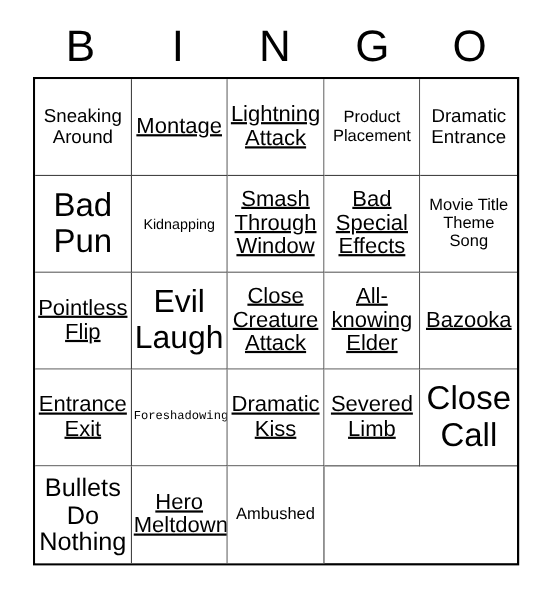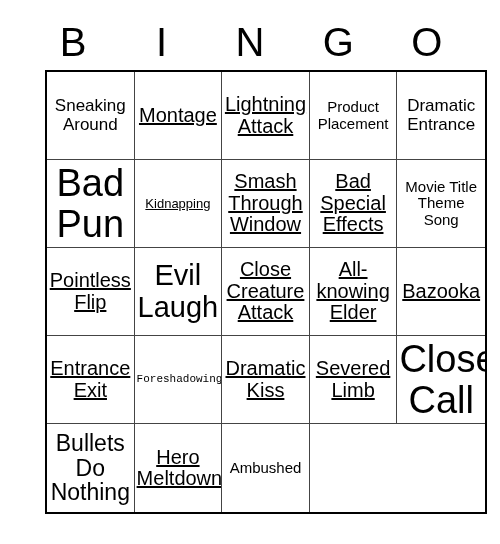--- a/index.html
+++ b/index.html
@@ -40,21 +40,21 @@
     font-size: 40px;
     font-weight: 400;
     line-height: 1;
     letter-spacing: 0;
     color: #000000;
   }
 
   
   #grid {
     position: absolute;
-    left: 45px;
+    left: 30px;
     top: 70px;
     width: 442px;
     height: 444px;
     border: 2px solid #000000;
     box-sizing: border-box;
     display: grid;
     grid-template-columns: repeat(5, 1fr);
     grid-template-rows: repeat(5, 1fr);
     background: #ffffff;
   }
@@ -75,27 +75,27 @@
 
   .cell-text {
     display: block;
     width: 100%;
     line-height: 1.07;
     word-break: normal;
     hyphens: none;
   }
 
   
-  .fs-xxl .cell-text { font-size: 38px; }
+  .fs-xxl .cell-text { font-size: 30px; }
   .fs-xl  .cell-text { font-size: 29px; }
   .fs-l   .cell-text { font-size: 23px; }
   .fs-m   .cell-text { font-size: 20px; text-decoration: underline; }
   .fs-s   .cell-text { font-size: 17px; }
   .fs-xs  .cell-text { font-size: 15px; }
-  .fs-xxs .cell-text { font-size: 13px; text-decoration: underline; }
+  .fs-xxs .cell-text { font-size: 13px; }
   .fs-tiny .cell-text { font-size: 11px; font-family: Liberation Mono, monospace; }
 </style>
 </head>
 <body>
 
 <div id="card">
 
   <div id="header-row">
     <div class="header-letter">B</div>
     <div class="header-letter">I</div>

